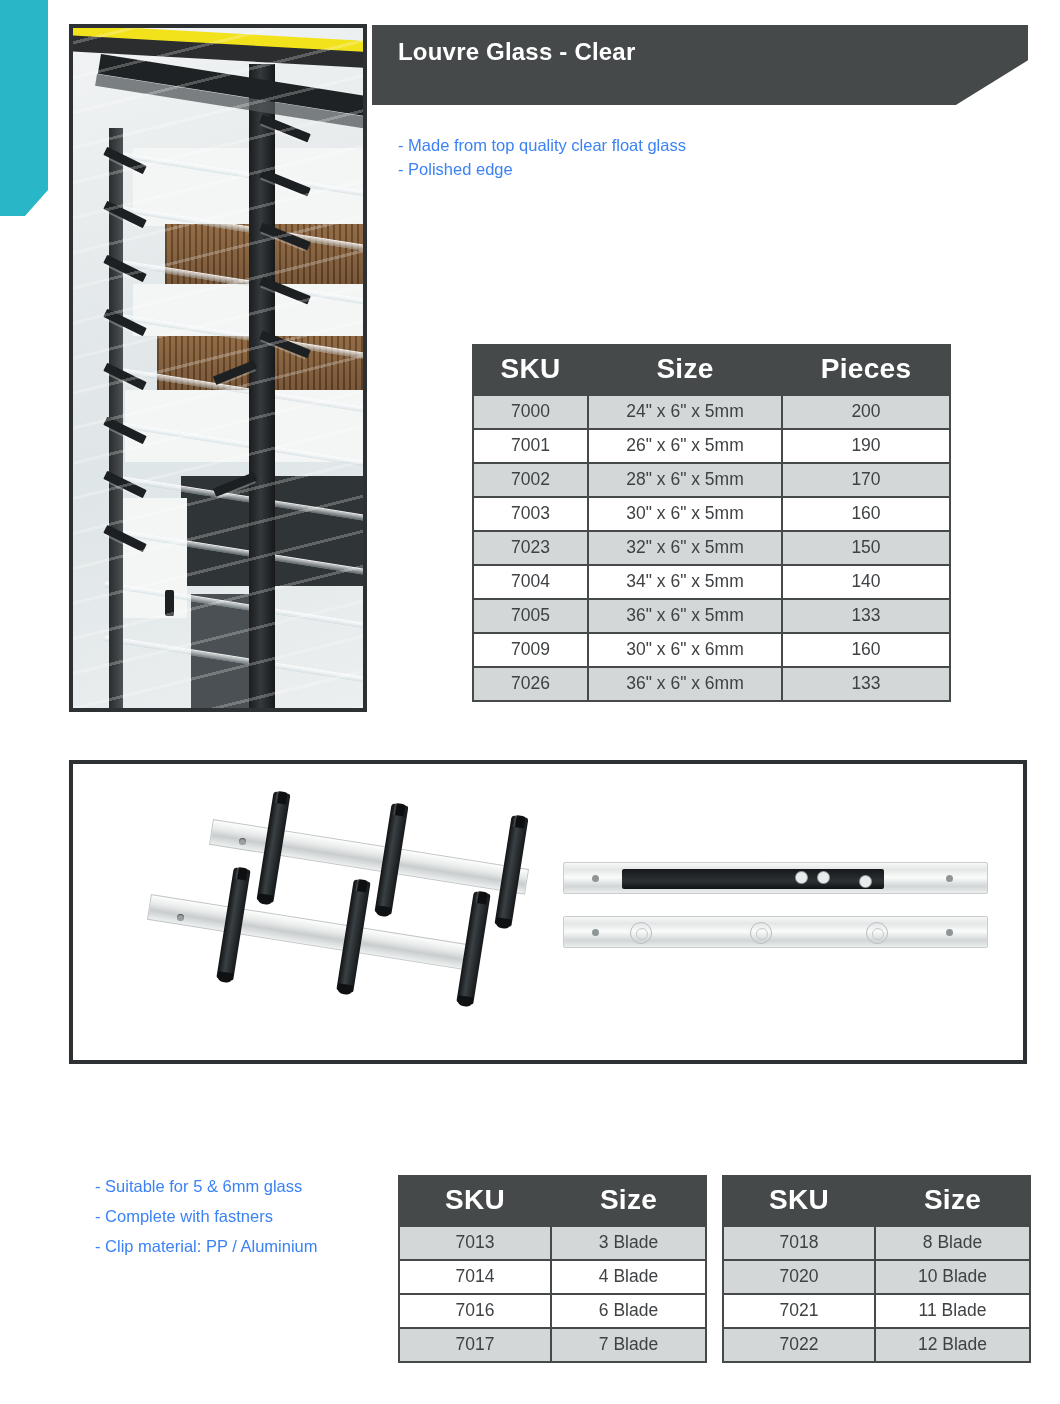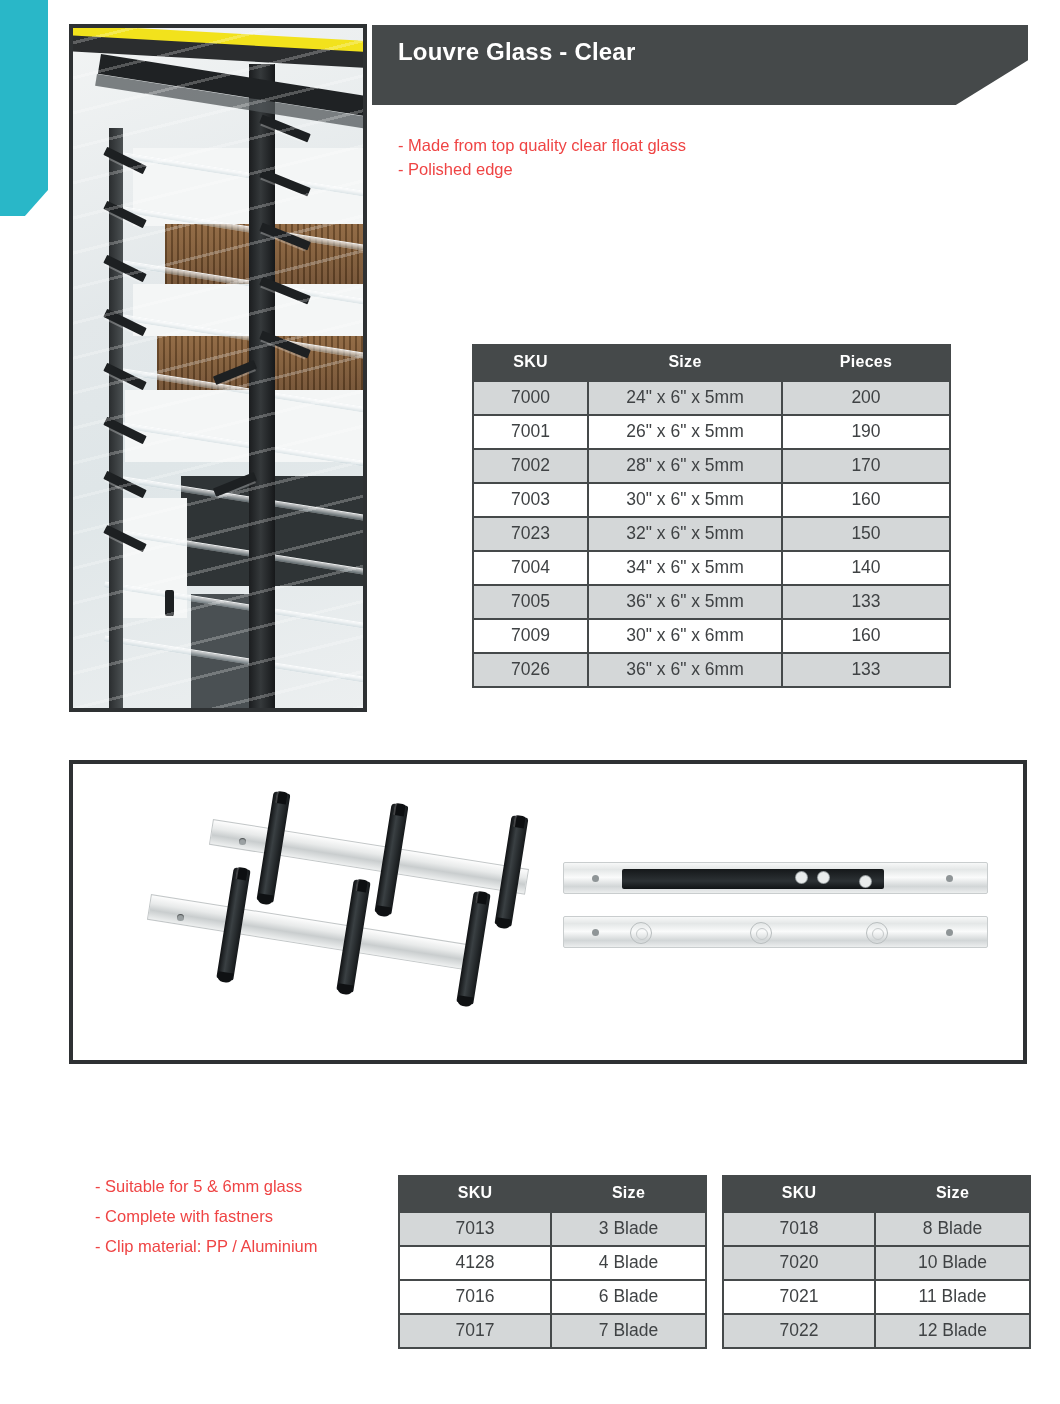--- a/index.html
+++ b/index.html
@@ -94,36 +94,36 @@
   .b2-title { position:absolute; left:26px; top:14px; }
   .b2-sub {
     position:absolute; right:136px; top:47px;
     font-size: 22px; font-weight: 400;
   }
 
   
   .bullets-1 { position:absolute; left:398px; top:133px; }
   .bullets-2 { position:absolute; left:95px; top:1171px; }
   .bullet {
-    font-size: 16.5px; color: #ef4444; line-height: 24px; white-space: nowrap;
+    font-size: 16.5px; color: #3b82f6; line-height: 24px; white-space: nowrap;
   }
   .bullets-2 .bullet { line-height: 30px; }
 
   
   table.sku-table {
     position: absolute;
     border-collapse: separate;
     border-spacing: 2px;
     background: #45494a;
     table-layout: fixed;
   }
   table.sku-table th {
     background: #45494a; color: #ffffff;
     font-weight: bold; 
-    font-size: 16px; padding: 7px 0 9px;
+    font-size: 28px; padding: 7px 0 9px;
     letter-spacing: .3px;
   }
   table.sku-table td {
     text-align: center; color: #3f4244;
     font-size: 17.5px; padding: 5px 0 6px;
     background: #ffffff;
   }
   table.sku-table tr.alt td { background: #d4d7d8; }
 
   #table-glass { left: 472px; top: 344px; width: 471px; }
@@ -374,21 +374,21 @@
         <th>SKU</th>
         <th>Size</th>
       </tr>
     </thead>
     <tbody>
       <tr class="alt">
         <td>7013</td>
         <td>3 Blade</td>
       </tr>
       <tr>
-        <td>4128</td>
+        <td>7014</td>
         <td>4 Blade</td>
       </tr>
       <tr>
         <td>7016</td>
         <td>6 Blade</td>
       </tr>
       <tr class="alt">
         <td>7017</td>
         <td>7 Blade</td>
       </tr>

